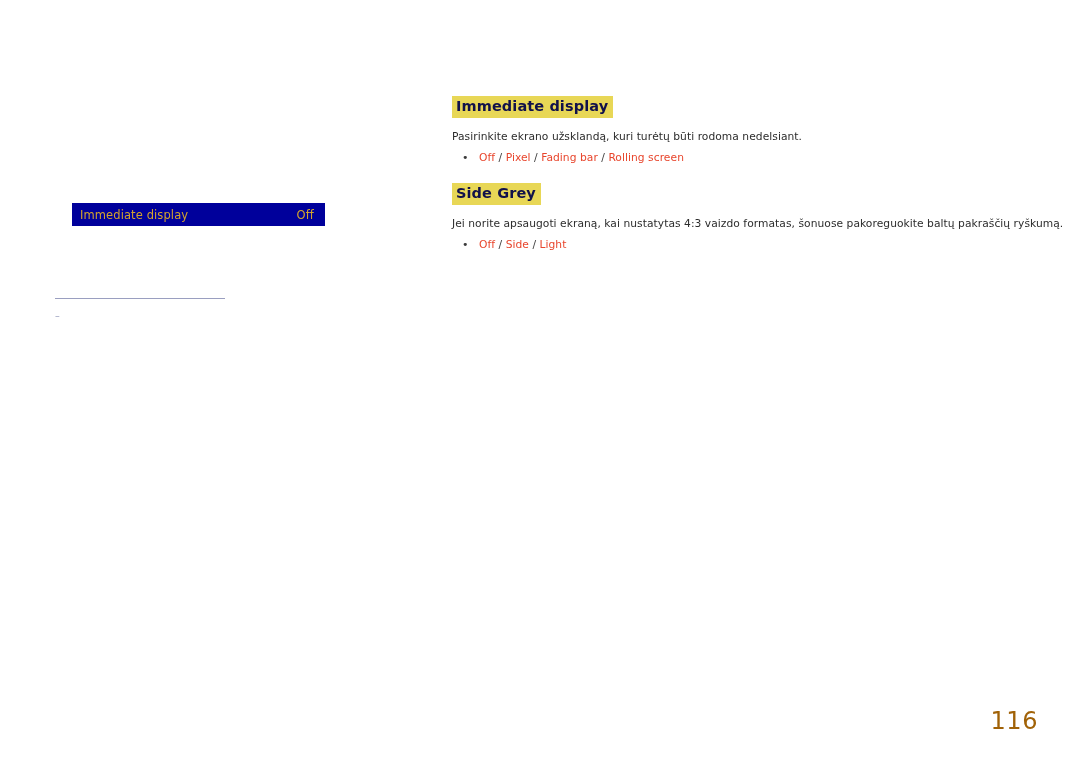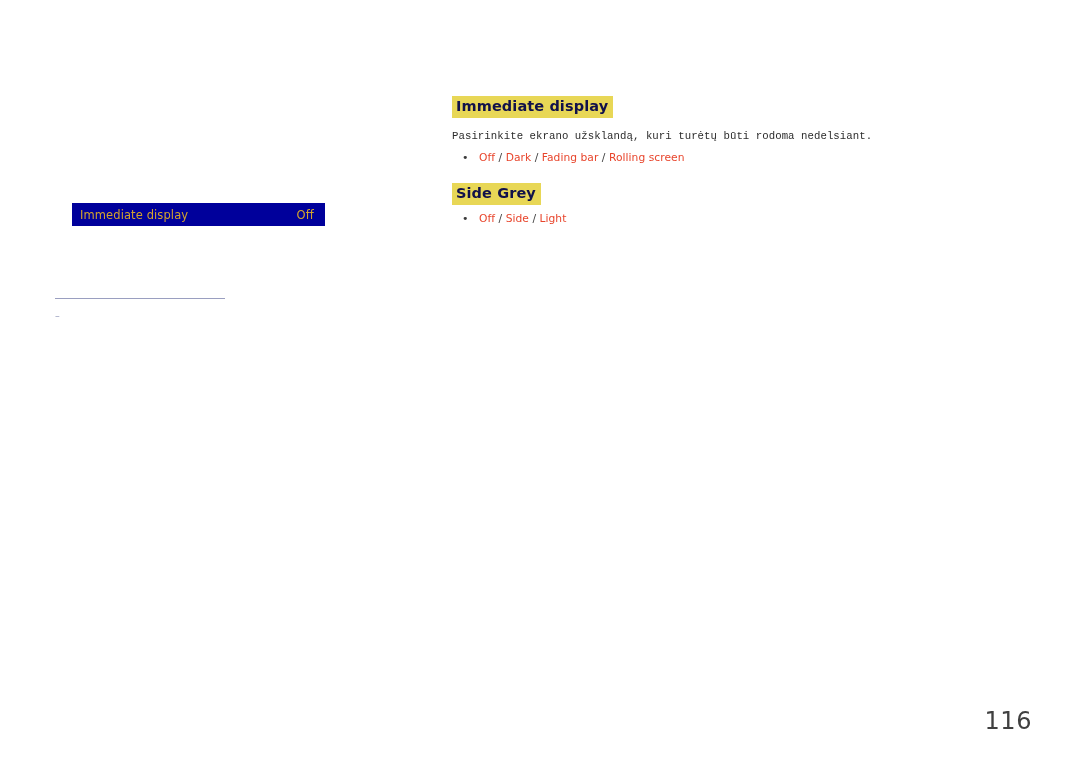--- a/index.html
+++ b/index.html
@@ -96,21 +96,20 @@
     letter-spacing: 0.1px;
     white-space: nowrap;
   }
   .sec-desc {
     margin-top: 11px;
     font-size: 10.7px;
     color: #2c2c2c;
     line-height: 15px;
     letter-spacing: 0.05px;
     white-space: nowrap;
-    font-family: Liberation Mono, monospace;
   }
   .opt-row {
     margin-top: 7px;
     display: flex;
     align-items: baseline;
     padding-left: 10px;
   }
   .opt-bullet {
     flex: 0 0 auto;
     width: 17px;
@@ -125,24 +124,24 @@
     white-space: nowrap;
     letter-spacing: 0.05px;
   }
   .opt-list .sep {
     color: #3d3d3d;
   }
 
   
   .page-number {
     position: absolute;
-    right: 48px;
+    right: 42px;
     bottom: 28px;
     font-size: 24px;
-    color: #404040;
+    color: #a16207;
     letter-spacing: 0.6px;
     line-height: 28px;
   }
 </style>
 </head>
 <body>
 
 <div class="osd-panel">
   <span class="osd-label">Immediate display</span>
   <span class="osd-value">Off</span>
@@ -155,26 +154,27 @@
   </div>
 </div>
 
 <div class="content">
 
   <div class="section">
     <div class="sec-heading">Immediate display</div>
     <div class="sec-desc">Pasirinkite ekrano užsklandą, kuri turėtų būti rodoma nedelsiant.</div>
     <div class="opt-row">
       <span class="opt-bullet">•</span>
-      <span class="opt-list"><span>Off</span><span class="sep"> / </span><span>Dark</span><span class="sep"> / </span><span>Fading bar</span><span class="sep"> / </span><span>Rolling screen</span></span>
+      <span class="opt-list"><span>Off</span><span class="sep"> / </span><span>Pixel</span><span class="sep"> / </span><span>Fading bar</span><span class="sep"> / </span><span>Rolling screen</span></span>
     </div>
   </div>
 
   <div class="section">
     <div class="sec-heading">Side Grey</div>
+    <div class="sec-desc">Jei norite apsaugoti ekraną, kai nustatytas 4:3 vaizdo formatas, šonuose pakoreguokite baltų pakraščių ryškumą.</div>
     <div class="opt-row">
       <span class="opt-bullet">•</span>
       <span class="opt-list"><span>Off</span><span class="sep"> / </span><span>Side</span><span class="sep"> / </span><span>Light</span></span>
     </div>
   </div>
 
 </div>
 
 <div class="page-number">116</div>
 

